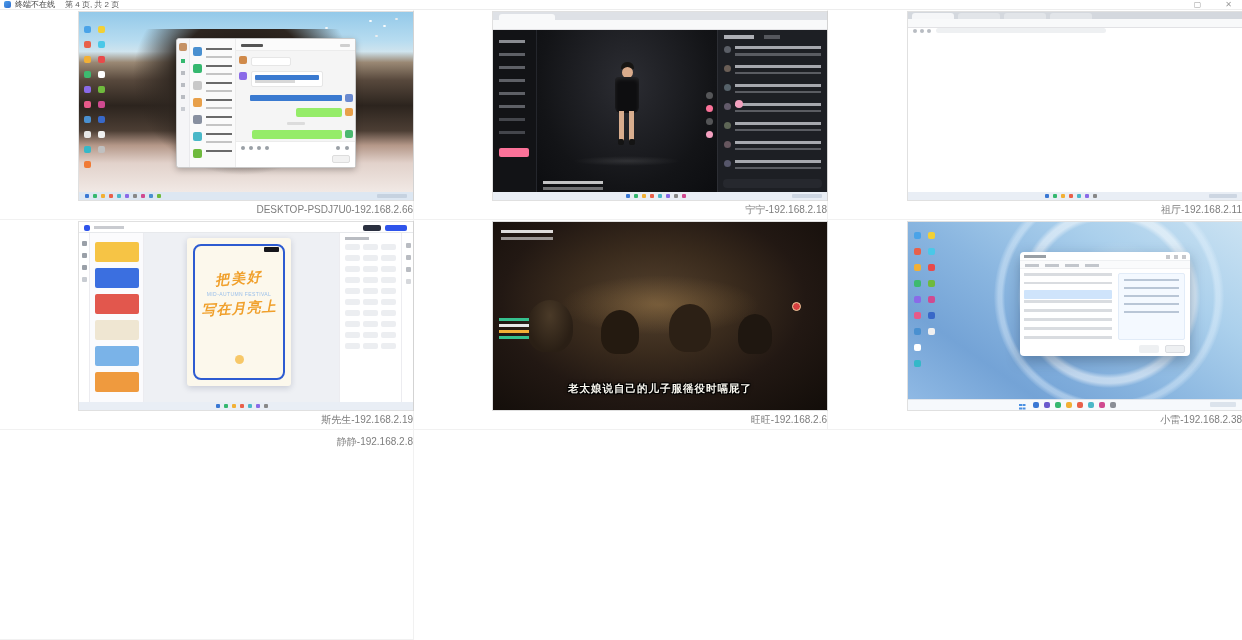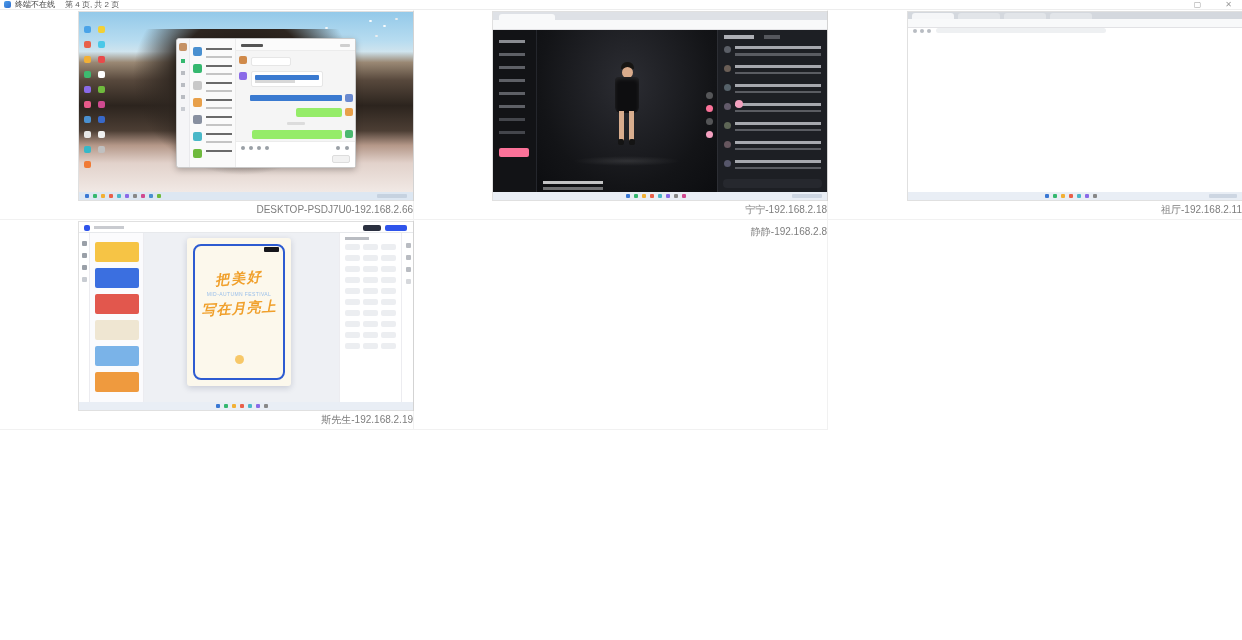--- a/index.html
+++ b/index.html
@@ -340,19 +340,53 @@
       <div class="s6-ttitle"></div>
       <div class="s6-tbtns"></div>
       <div class="s6-rrail"></div>
       <div class="s6-task">
         <div class="s6-tdots"></div>
       </div>
     </div>
     <div class="cell-label">斯先生-192.168.2.19</div>
   </div>
 
-
+  <div class="cell">
+    <div class="thumb">
+      <div class="s7-bg"></div>
+      <div class="s7-glow"></div>
+      <div class="s7-fig"></div>
+      <div class="s7-toplines"></div>
+      <div class="s7-sidelines"></div>
+      <div class="s7-red"></div>
+      <div class="s7-sub">老太娘说自己的儿子服徭役时嗝屁了</div>
+    </div>
+    <div class="cell-label">旺旺-192.168.2.6</div>
+  </div>
+
+  <div class="cell">
+    <div class="thumb">
+      <div class="s8-wall"></div>
+      <div class="s8-ring"></div>
+      <div class="s8-ring2"></div>
+      <div class="s8-icons"></div>
+      <div class="s8-win">
+        <div class="s8-wtitle"></div>
+        <div class="s8-wbar"></div>
+        <div class="s8-list"></div>
+        <div class="s8-sel"></div>
+        <div class="s8-side"></div>
+        <div class="s8-btns"></div>
+      </div>
+      <div class="s8-task">
+        <div class="s8-start"></div>
+        <div class="s8-tdots"></div>
+        <div class="s8-tray"></div>
+      </div>
+    </div>
+    <div class="cell-label">小雷-192.168.2.38</div>
+  </div>
 
   <div class="cell">
     <div class="cell-label">静静-192.168.2.8</div>
   </div>
 
 </div>
 
 </body></html>

